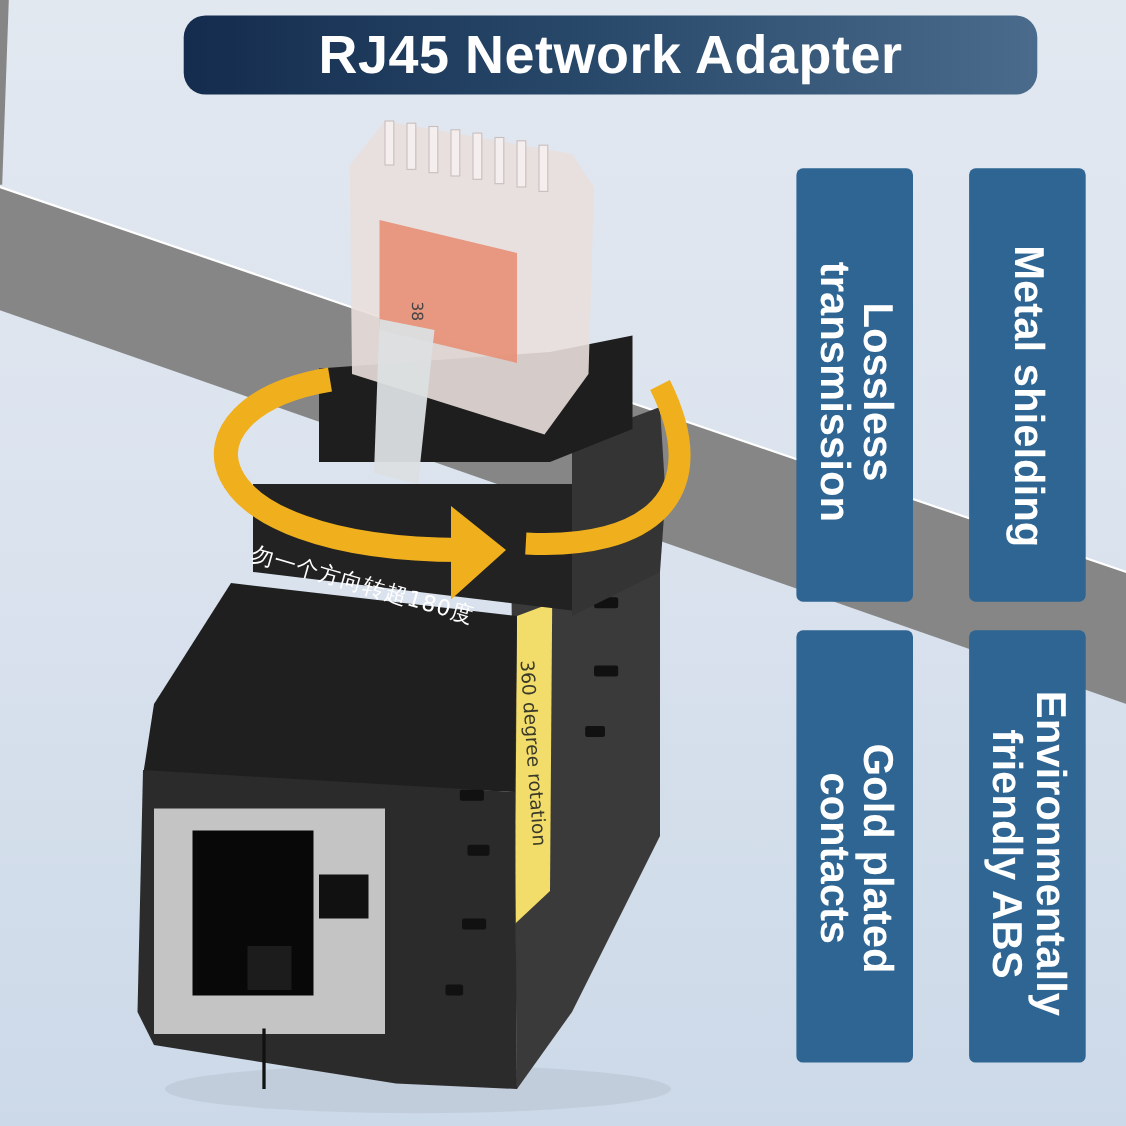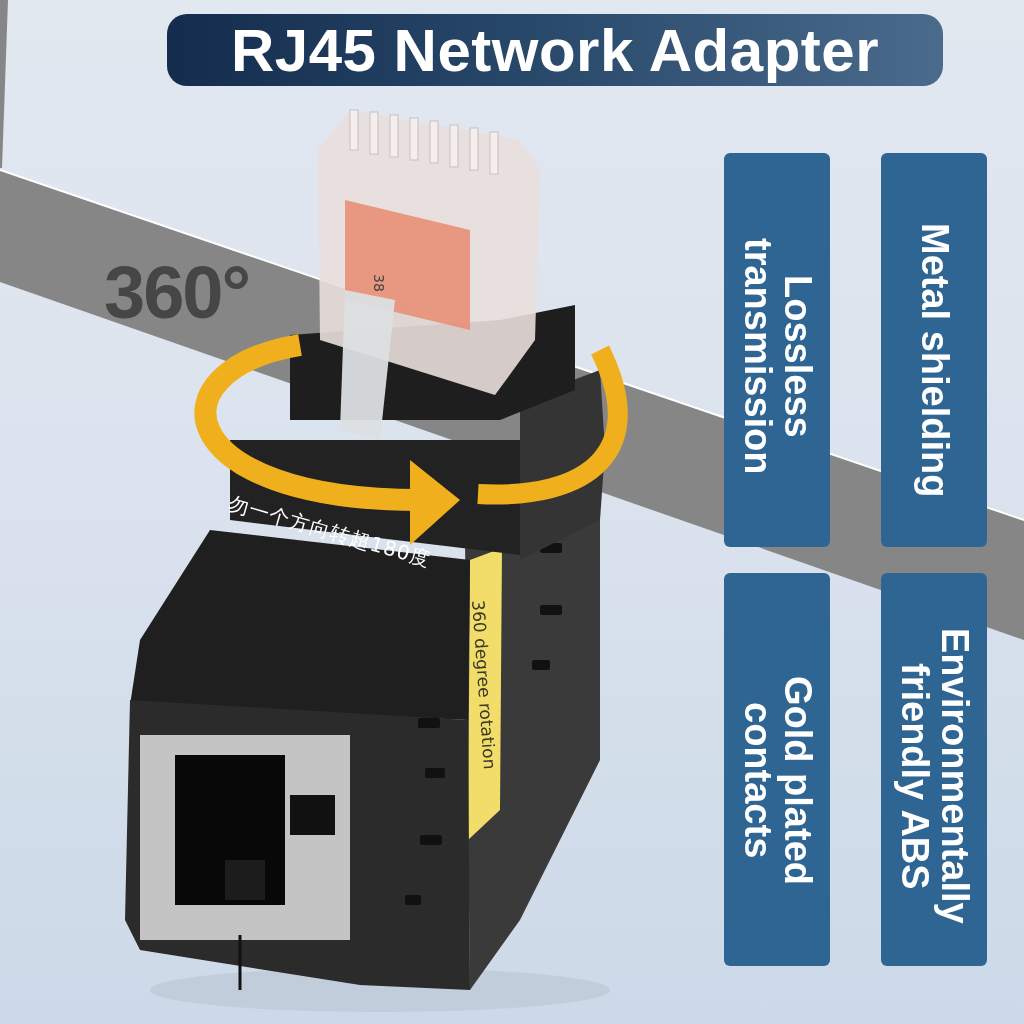--- a/index.html
+++ b/index.html
@@ -11,21 +11,21 @@
     .stage { position: absolute; inset: 0; }
     svg.bg { position: absolute; left: 0; top: 0; }
 
     .title-bar {
       position: absolute; left: 167px; top: 14px; width: 776px; height: 72px;
       border-radius: 20px;
       background: linear-gradient(90deg, #142c4d 0%, #274769 45%, #4a6b8c 100%);
       display: flex; align-items: center; justify-content: center;
     }
     .title-text {
-      color: #ffffff; font-size: 60px; font-weight: bold; letter-spacing: 0.5px;
+      color: #ffffff; font-size: 49px; font-weight: bold; letter-spacing: 0.5px;
       font-family: "Liberation Sans", sans-serif;
     }
 
     .deg-label {
       position: absolute; left: 104px; top: 250px;
       font-size: 74px; font-weight: bold; color: #464646; letter-spacing: -2px;
       font-family: "Liberation Sans", sans-serif;
     }
 
     .feature {
@@ -127,21 +127,20 @@
 
     <path d="M 300 345 C 150 370 170 500 420 500" fill="none" stroke="#f0b01e" stroke-width="22"></path>
     <polygon points="410,460 460,500 410,545" fill="#f0b01e"></polygon>
     <path d="M 478 494 C 590 500 650 450 600 350" fill="none" stroke="#f0b01e" stroke-width="20"></path>
   </svg>
 
   <div class="title-bar">
     <span class="title-text">RJ45 Network Adapter</span>
   </div>
 
-  <div class="deg-label">360°</div>
 
   <div class="cn-label">勿一个方向转超180度</div>
   <div class="tape-label">360 degree rotation</div>
   <div class="code-label">38</div>
 
   <div class="feature f1">
     <span>Lossless transmission</span>
   </div>
   <div class="feature f2">
     <span>Metal shielding</span>

